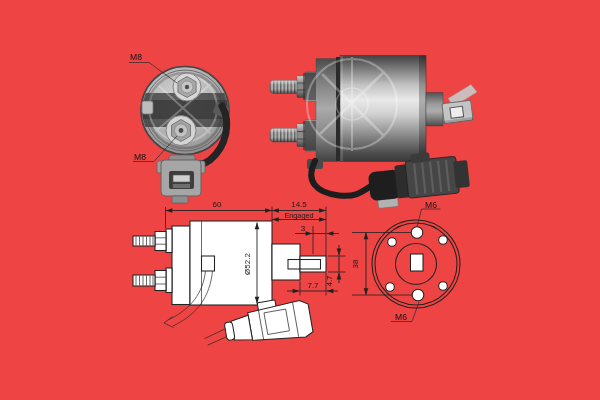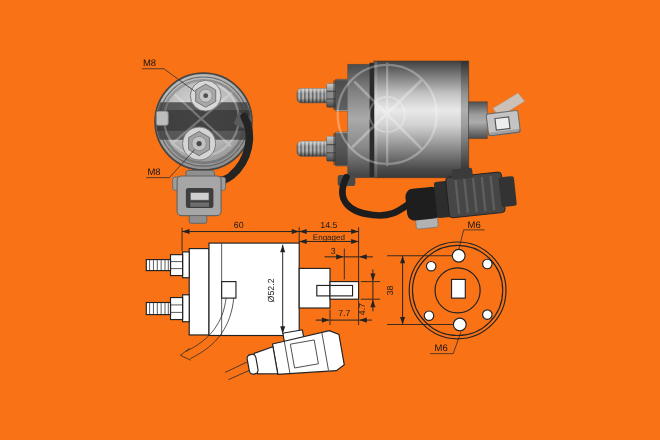--- a/index.html
+++ b/index.html
@@ -1,16 +1,16 @@
 <!DOCTYPE html>
 <html><head>
 <meta charset="utf-8">
 <style>
   html,body{margin:0;padding:0;background:#ffffff;}
-  .stage{position:relative;width:600px;height:400px;background:#f97316;overflow:hidden;
+  .stage{position:relative;width:600px;height:400px;background:#ef4444;overflow:hidden;
          font-family:"Liberation Sans","DejaVu Sans",sans-serif;}
   svg{position:absolute;left:0;top:0;}
   .ln   {stroke:#222222;stroke-width:1.05;fill:#ffffff;}
   .lnn  {stroke:#222222;stroke-width:1.05;fill:none;}
   .thin {stroke:#2a2a2a;stroke-width:0.7;fill:none;}
   .dim  {stroke:#222222;stroke-width:0.9;fill:none;}
   .ext  {stroke:#222222;stroke-width:0.8;fill:none;}
   .dimtxt{font-size:8px;fill:#1a1a1a;}
   .dimtxt-sm{font-size:7.3px;fill:#1a1a1a;}
   .calltxt{font-size:8.6px;fill:#111111;}

